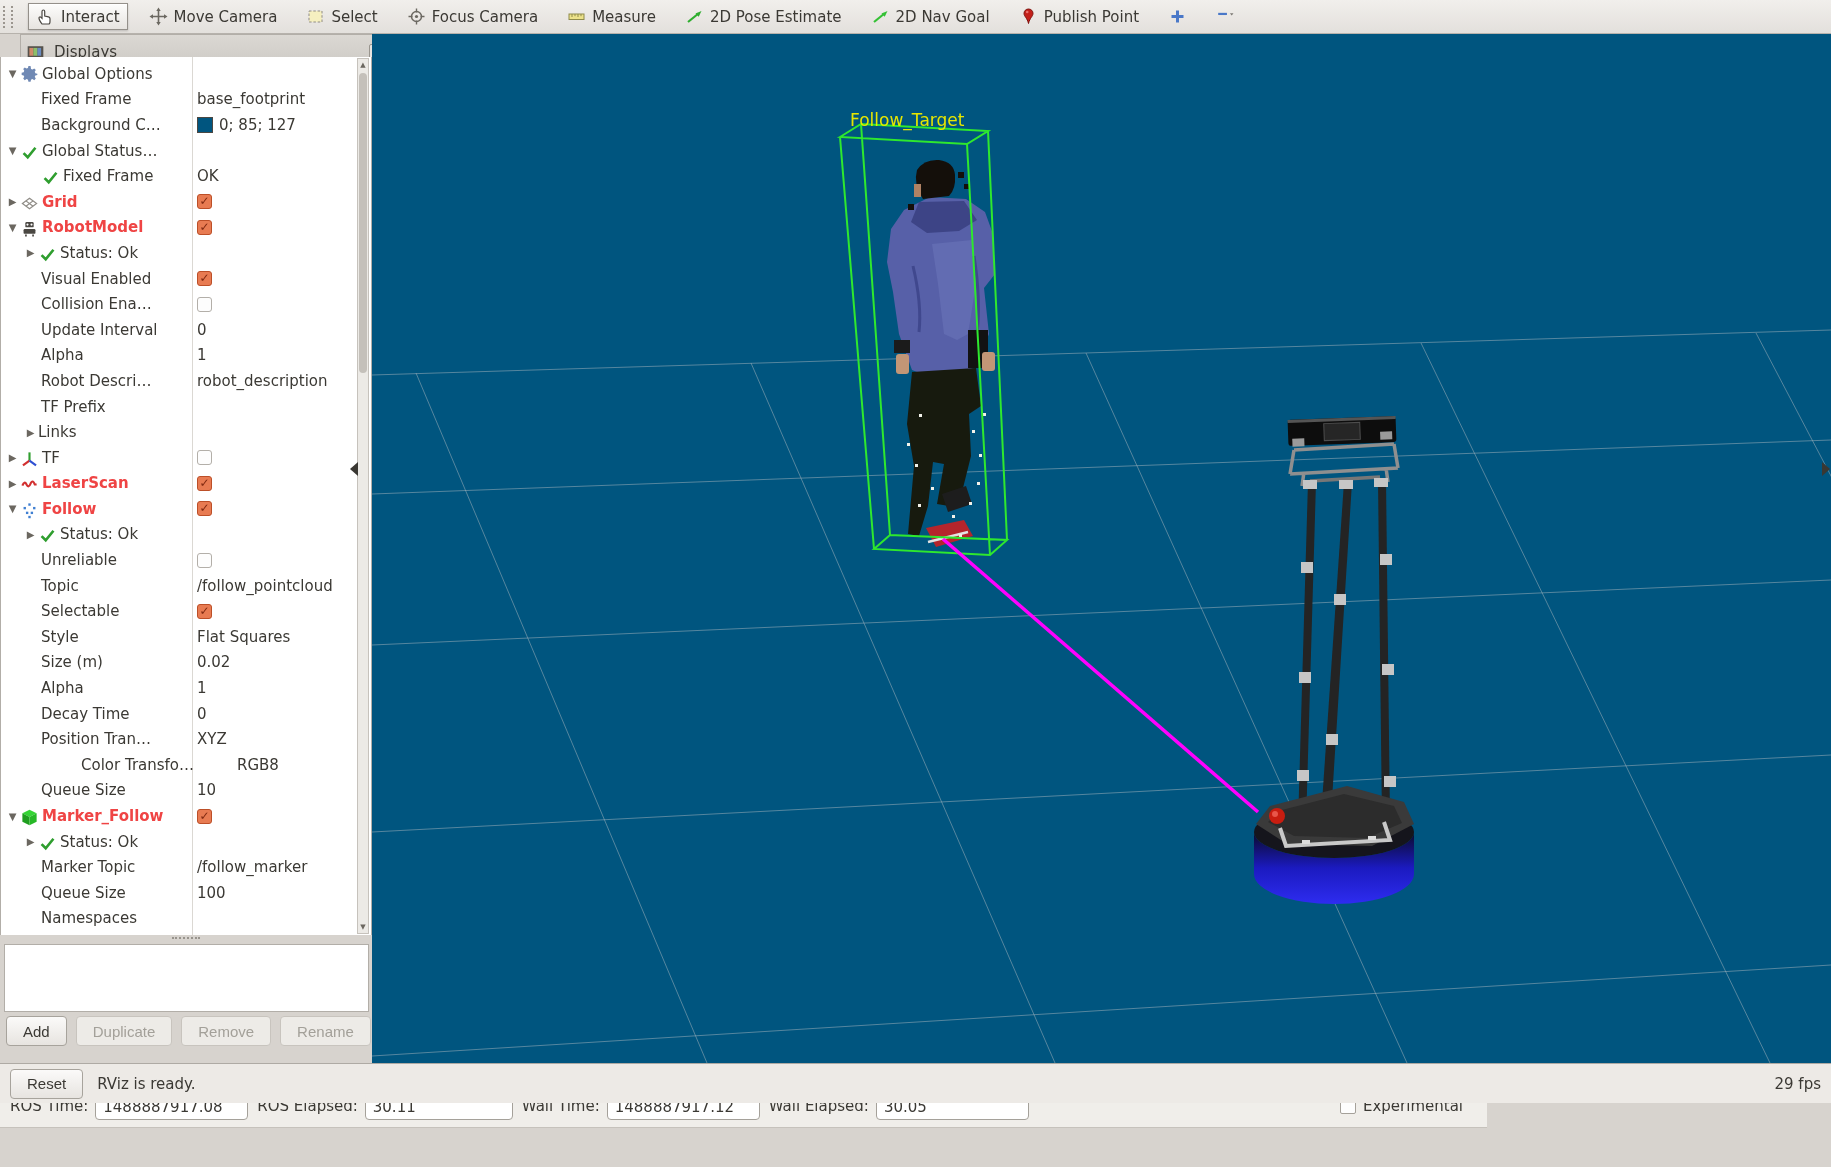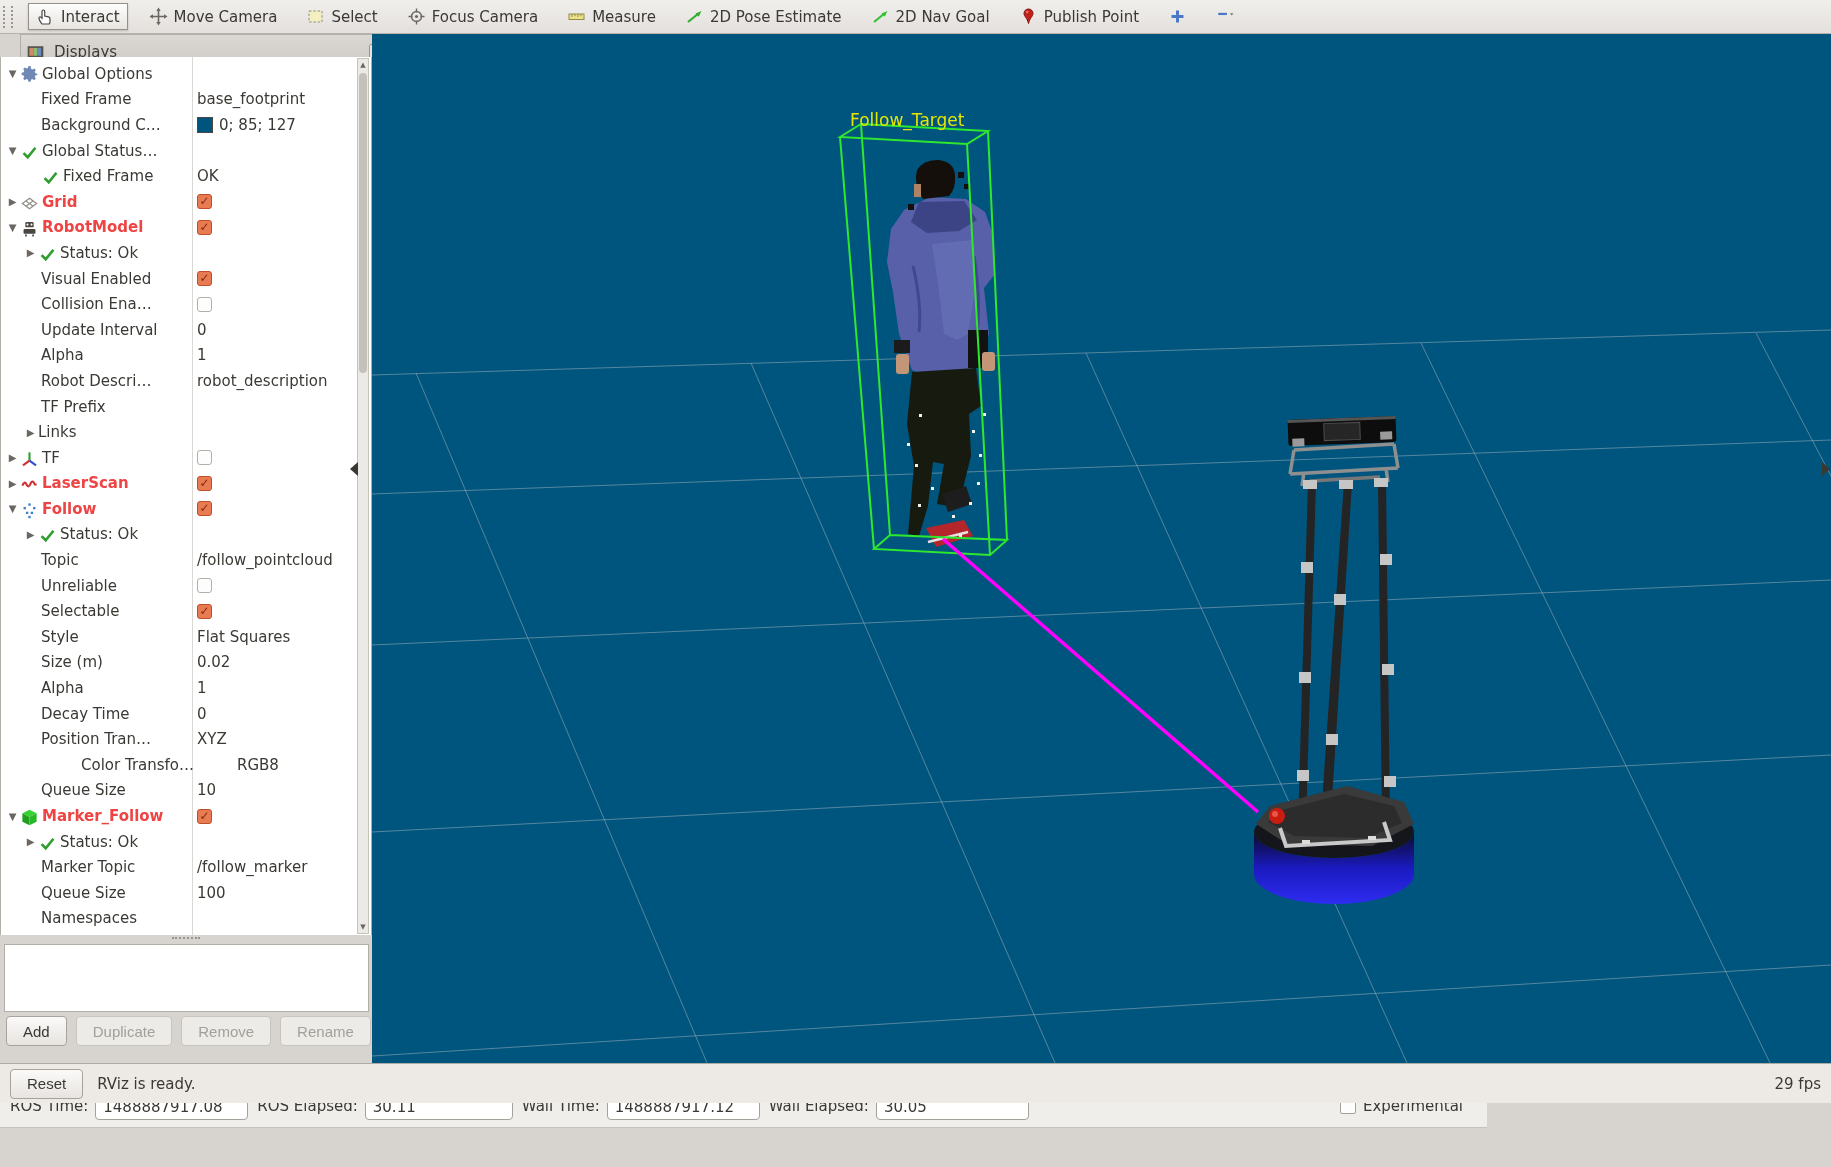--- a/index.html
+++ b/index.html
@@ -346,29 +346,29 @@
     <div class="trow" style="padding-left: 22px;">
       <span class="rexp">▶</span>
       <span class="ricon">
         <svg viewBox="0 0 16 16">
           <path d="M3 8.5 6.5 12 13 4" stroke="#2f9e2f" stroke-width="2.2" fill="none"></path>
         </svg>
       </span>
       <span class="rlabel">Status: Ok</span>
     </div>
     <div class="trow" style="padding-left: 40px;">
+      <span class="rlabel">Unreliable</span>
+      <span class="vcell">
+        <span class="cb off"></span>
+      </span>
+    </div>
+    <div class="trow" style="padding-left: 40px;">
       <span class="rlabel">Topic</span>
       <span class="vcell">
         <span>/follow_pointcloud</span>
-      </span>
-    </div>
-    <div class="trow" style="padding-left: 40px;">
-      <span class="rlabel">Unreliable</span>
-      <span class="vcell">
-        <span class="cb off"></span>
       </span>
     </div>
     <div class="trow" style="padding-left: 40px;">
       <span class="rlabel">Selectable</span>
       <span class="vcell">
         <span class="cb on">✓</span>
       </span>
     </div>
     <div class="trow" style="padding-left: 40px;">
       <span class="rlabel">Style</span>

